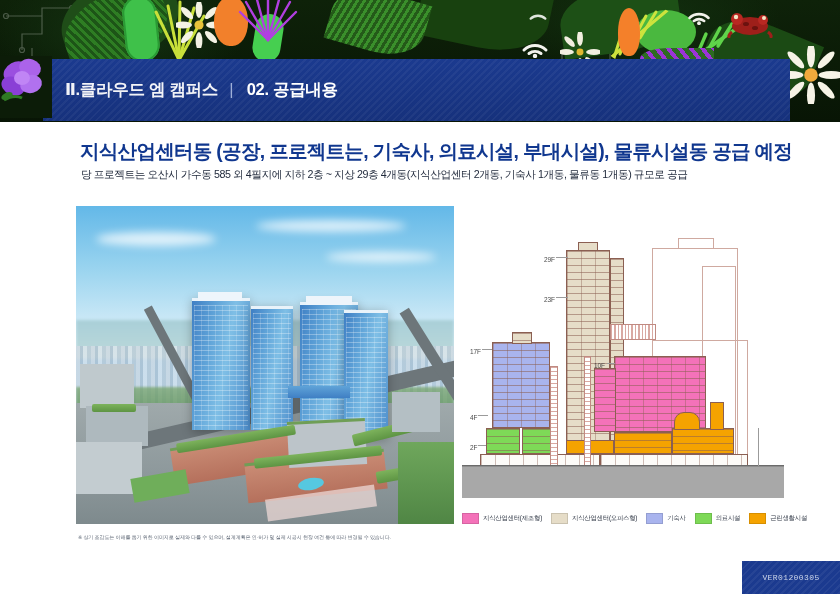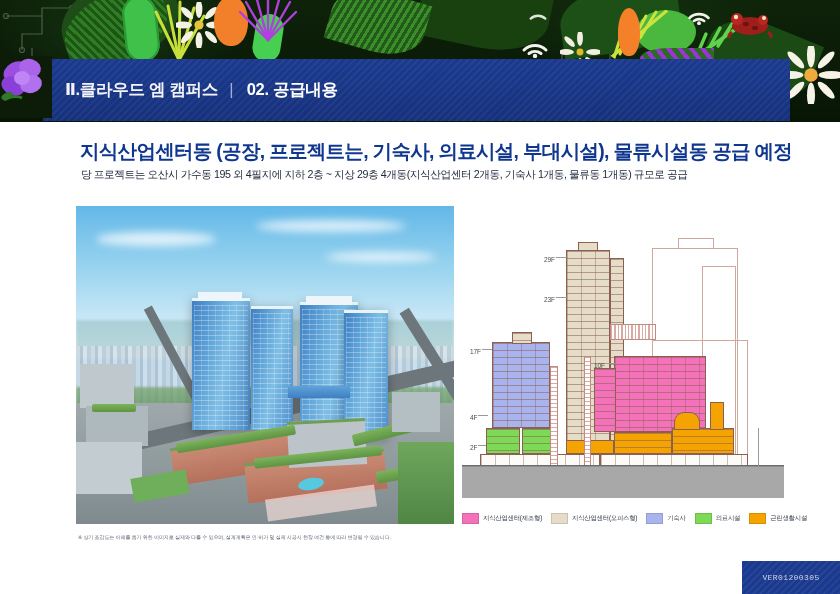--- a/index.html
+++ b/index.html
@@ -490,21 +490,21 @@
 
 <div class="headerbar">
   <div class="headerbar-text">
     <span>Ⅱ.클라우드 엠 캠퍼스</span>
     <span class="hb-sep">|</span>
     <span class="hb-num">02. 공급내용</span>
   </div>
 </div>
 
 <div class="title">지식산업센터동 (공장, 프로젝트는, 기숙사, 의료시설, 부대시설), 물류시설동 공급 예정</div>
-<div class="subtitle">당 프로젝트는 오산시 가수동 195 외 4필지에 지하 2층 ~ 지상 29층 4개동(지식산업센터 2개동, 기숙사 1개동, 물류동 1개동) 규모로 공급</div>
+<div class="subtitle">당 프로젝트는 오산시 가수동 585 외 4필지에 지하 2층 ~ 지상 29층 4개동(지식산업센터 2개동, 기숙사 1개동, 물류동 1개동) 규모로 공급</div>
 
 <div class="photo">
   <div class="sky"></div>
   <div class="cloud" style="left:20px;top:26px;width:120px;height:14px;"></div>
   <div class="cloud" style="left:180px;top:14px;width:150px;height:12px;"></div>
   <div class="cloud" style="left:250px;top:46px;width:110px;height:10px;"></div>
   <div class="hills"></div>
   <div class="cityfar"></div>
   <div class="greenbelt"></div>
   <div class="ground"></div>

